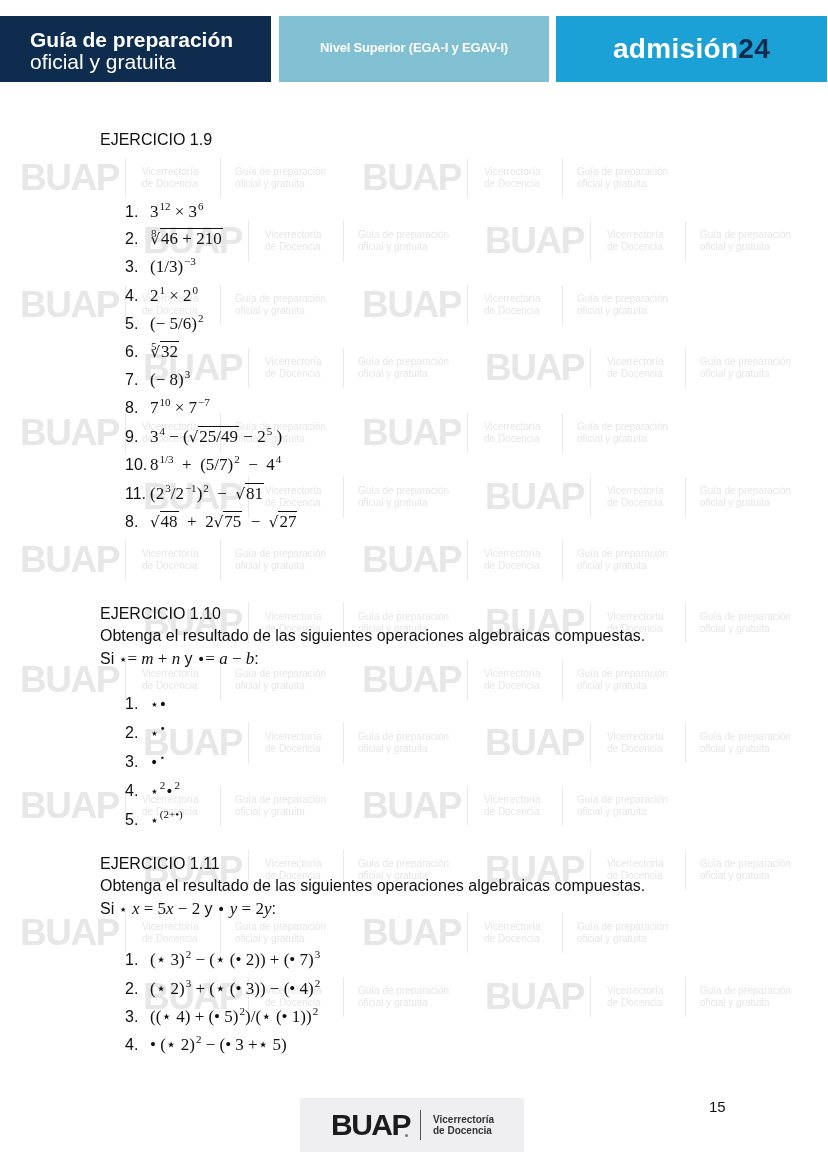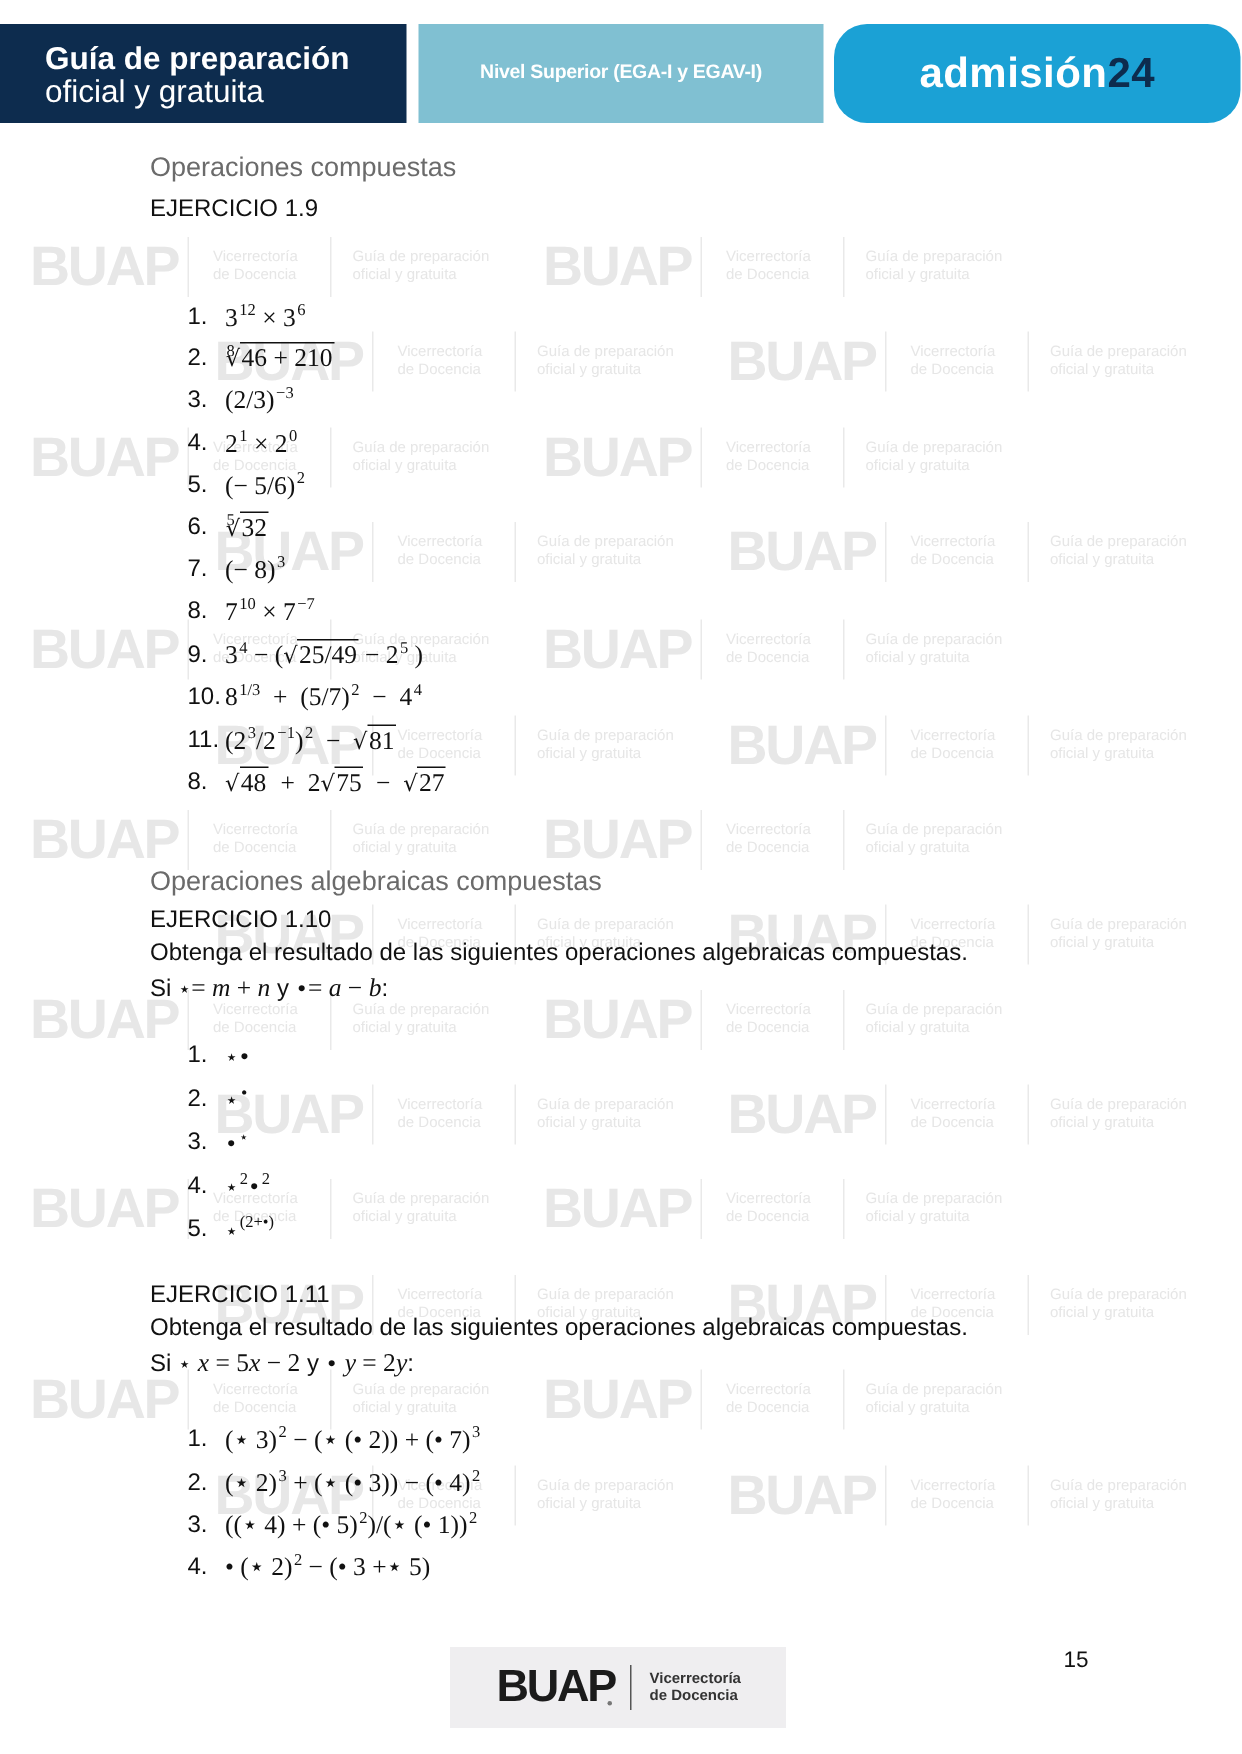--- a/index.html
+++ b/index.html
@@ -5,21 +5,21 @@
     html, body { margin: 0; padding: 0; }
     body {
       width: 828px; height: 1169px; position: relative; overflow: hidden;
       background: #ffffff; color: #111;
       font-family: "Liberation Sans", "DejaVu Sans", sans-serif;
     }
     
     .hdr-box { position: absolute; top: 16px; height: 66px; }
     #hdr-guide { left: 0; width: 271px; background: #0d2c4e; }
     #hdr-level { left: 279px; width: 270px; background: #80c0d2; }
-    #hdr-brand { left: 556px; width: 271px; background: #1ba1d5; border-radius: 22px; }
+    #hdr-brand { left: 556px; width: 271px; background: #1ba1d5; }
     .guide-l1 { position: absolute; left: 30px; top: 13px; color: #fff; font-weight: bold; font-size: 21px; line-height: 22px; white-space: nowrap; }
     .guide-l2 { position: absolute; left: 30px; top: 35px; color: #fff; font-size: 21px; line-height: 22px; white-space: nowrap; }
     .level-txt { position: absolute; left: 0; right: 0; top: 24px; text-align: center; color: #fff; font-weight: bold; font-size: 13px; line-height: 16px; letter-spacing: -0.2px; white-space: nowrap; }
     .brand-txt { position: absolute; left: 0; right: 0; top: 17px; text-align: center; font-weight: bold; font-size: 28px; line-height: 32px; white-space: nowrap; letter-spacing: 0.3px; }
     .brand-word { color: #fff; }
     .brand-year { color: #0d2c4e; }
 
     
     #watermark-layer { position: absolute; left: 0; top: 0; width: 828px; height: 1169px; z-index: 0; pointer-events: none; }
     .wm-tile { position: absolute; width: 330px; height: 40px; }
@@ -431,36 +431,35 @@
   <div id="hdr-level" class="hdr-box">
     <span class="level-txt">Nivel Superior (EGA-I y EGAV-I)</span>
   </div>
   <div id="hdr-brand" class="hdr-box">
     <span class="brand-txt"><span class="brand-word">admisión</span><span class="brand-year">24</span></span>
   </div>
 </div>
 
 <div class="content">
 
-  <div class="line sec-title" style="top:100px">Operaciones compuestas</div>
   <div class="line ex-title" style="top:130px">EJERCICIO 1.9</div>
 
   <div class="item" style="top:201px">
     <span class="num">1.</span>
     <span class="math"><span>3</span><sup>12</sup><span> × 3</span><sup>6</sup></span>
   </div>
 
   <div class="item" style="top:228px">
     <span class="num">2.</span>
     <span class="math"><sup class="root-idx">8</sup><span class="radical">√</span><span class="radicand">46 + 210</span></span>
   </div>
 
   <div class="item" style="top:256px">
     <span class="num">3.</span>
-    <span class="math"><span>(2/3)</span><sup>−3</sup></span>
+    <span class="math"><span>(1/3)</span><sup>−3</sup></span>
   </div>
 
   <div class="item" style="top:285px">
     <span class="num">4.</span>
     <span class="math"><span>2</span><sup>1</sup><span> × 2</span><sup>0</sup></span>
   </div>
 
   <div class="item" style="top:313px">
     <span class="num">5.</span>
     <span class="math"><span>(− 5/6)</span><sup>2</sup></span>
@@ -494,21 +493,20 @@
   <div class="item" style="top:483px">
     <span class="num">11.</span>
     <span class="math"><span>(2</span><sup>3</sup><span>/2</span><sup>−1</sup><span>)</span><sup>2</sup><span>  −  </span><span class="radical">√</span><span class="radicand">81</span></span>
   </div>
 
   <div class="item" style="top:511px">
     <span class="num">8.</span>
     <span class="math"><span class="radical">√</span><span class="radicand">48</span><span>  +  2</span><span class="radical">√</span><span class="radicand">75</span><span>  −  </span><span class="radical">√</span><span class="radicand">27</span></span>
   </div>
 
-  <div class="line sec-title" style="top:576px">Operaciones algebraicas compuestas</div>
 
   <div class="line ex-title" style="top:604px">EJERCICIO 1.10</div>
   <div class="line instr" style="top:626px">Obtenga el resultado de las siguientes operaciones algebraicas compuestas.</div>
   <div class="line def" style="top:649px"><span>Si </span><span class="sym">⋆</span><span class="mo">= </span><span class="mv">m</span><span class="mo"> + </span><span class="mv">n</span><span> y </span><span class="sym">•</span><span class="mo">= </span><span class="mv">a</span><span class="mo"> − </span><span class="mv">b</span><span>:</span></div>
 
   <div class="item" style="top:693px">
     <span class="num">1.</span>
     <span class="math"><span class="sym">⋆</span><span class="sym">•</span></span>
   </div>
   <div class="item" style="top:722px">

